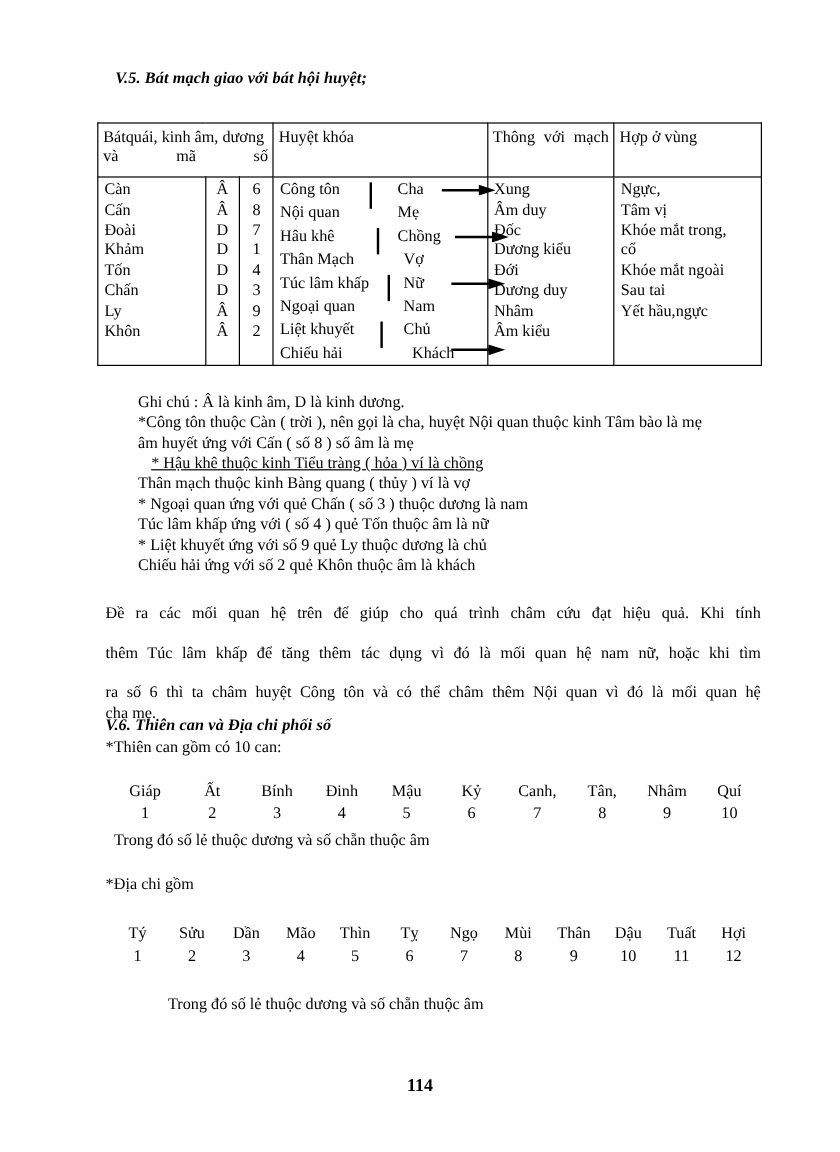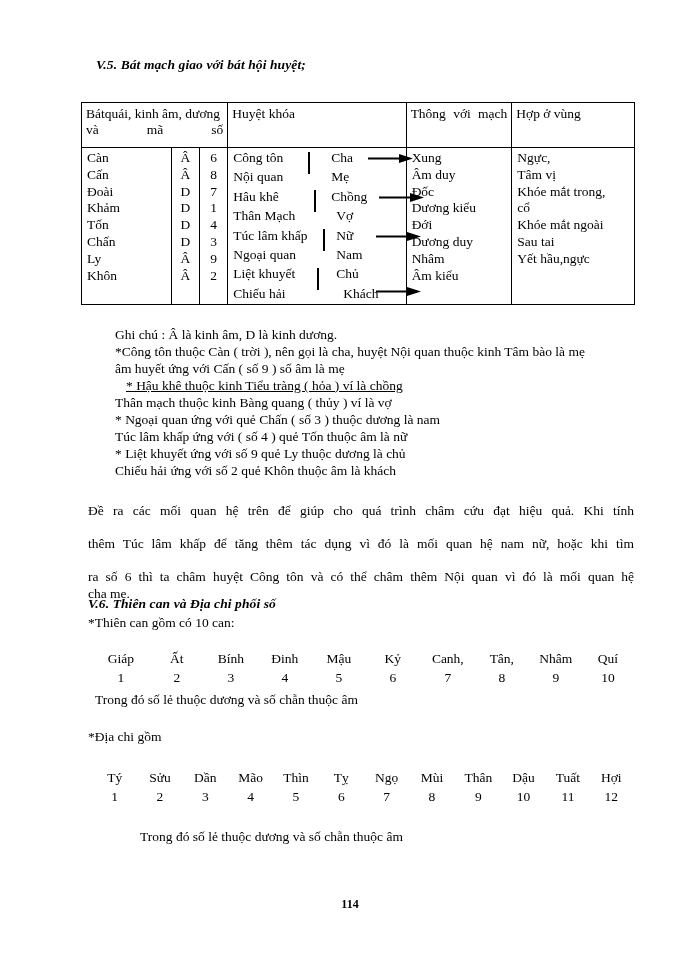--- a/index.html
+++ b/index.html
@@ -138,21 +138,21 @@
   .grid .col .name { white-space: nowrap; }
   .grid .col .num  { white-space: nowrap; }
 
   
   .page-number {
     position: absolute;
     left: 0;
     right: 0;
     top: 897px;
     text-align: center;
-    font-size: 12px;
+    font-size: 15px;
     font-weight: bold;
   }
 </style>
 </head>
 <body>
 
 <div class="page">
 
   <div class="section-heading" id="sec-v5">V.5. Bát mạch giao với bát hội huyệt;</div>
 
@@ -298,21 +298,21 @@
             <div>Yết hầu,ngực</div>
           </div>
         </td>
       </tr>
     </tbody>
       </table>
   </div>
 
   <div class="txt" style="left:115px; top:345px;">*Công tôn thuộc Càn ( trời ), nên gọi là cha, huyệt Nội quan thuộc kinh Tâm bào là mẹ</div>
   <div class="txt" style="left:115px; top:328px;">Ghi chú : Â là kinh âm, D là kinh dương.</div>
-  <div class="txt" style="left:115px; top:362px;">âm huyết ứng với Cấn ( số 9 ) số âm là mẹ</div>
+  <div class="txt" style="left:115px; top:362px;">âm huyết ứng với Cấn ( số 8 ) số âm là mẹ</div>
   <div class="txt" style="left:126px; top:379px;text-decoration:underline;">* Hậu khê thuộc kinh Tiểu tràng ( hỏa ) ví là chồng</div>
   <div class="txt" style="left:115px; top:396px;">Thân mạch thuộc kinh Bàng quang ( thủy ) ví là vợ</div>
   <div class="txt" style="left:115px; top:413px;">* Ngoại quan ứng với quẻ Chấn ( số 3 ) thuộc dương là nam</div>
   <div class="txt" style="left:115px; top:430px;">Túc lâm khấp ứng với ( số 4 ) quẻ Tốn thuộc âm là nữ</div>
   <div class="txt" style="left:115px; top:447px;">* Liệt khuyết ứng với số 9 quẻ Ly thuộc dương là chủ</div>
   <div class="txt" style="left:115px; top:464px;">Chiếu hải ứng với số 2 quẻ Khôn thuộc âm là khách</div>
 
   <div class="para" style="left:88px; top:486px; width:546px;">
     <p class="just">Đề ra các mối quan hệ trên để giúp cho quá trình châm cứu đạt hiệu quả. Khi tính</p>
     <p class="just">thêm Túc lâm khấp để tăng thêm tác dụng vì đó là mối quan hệ nam nữ, hoặc khi tìm</p>

